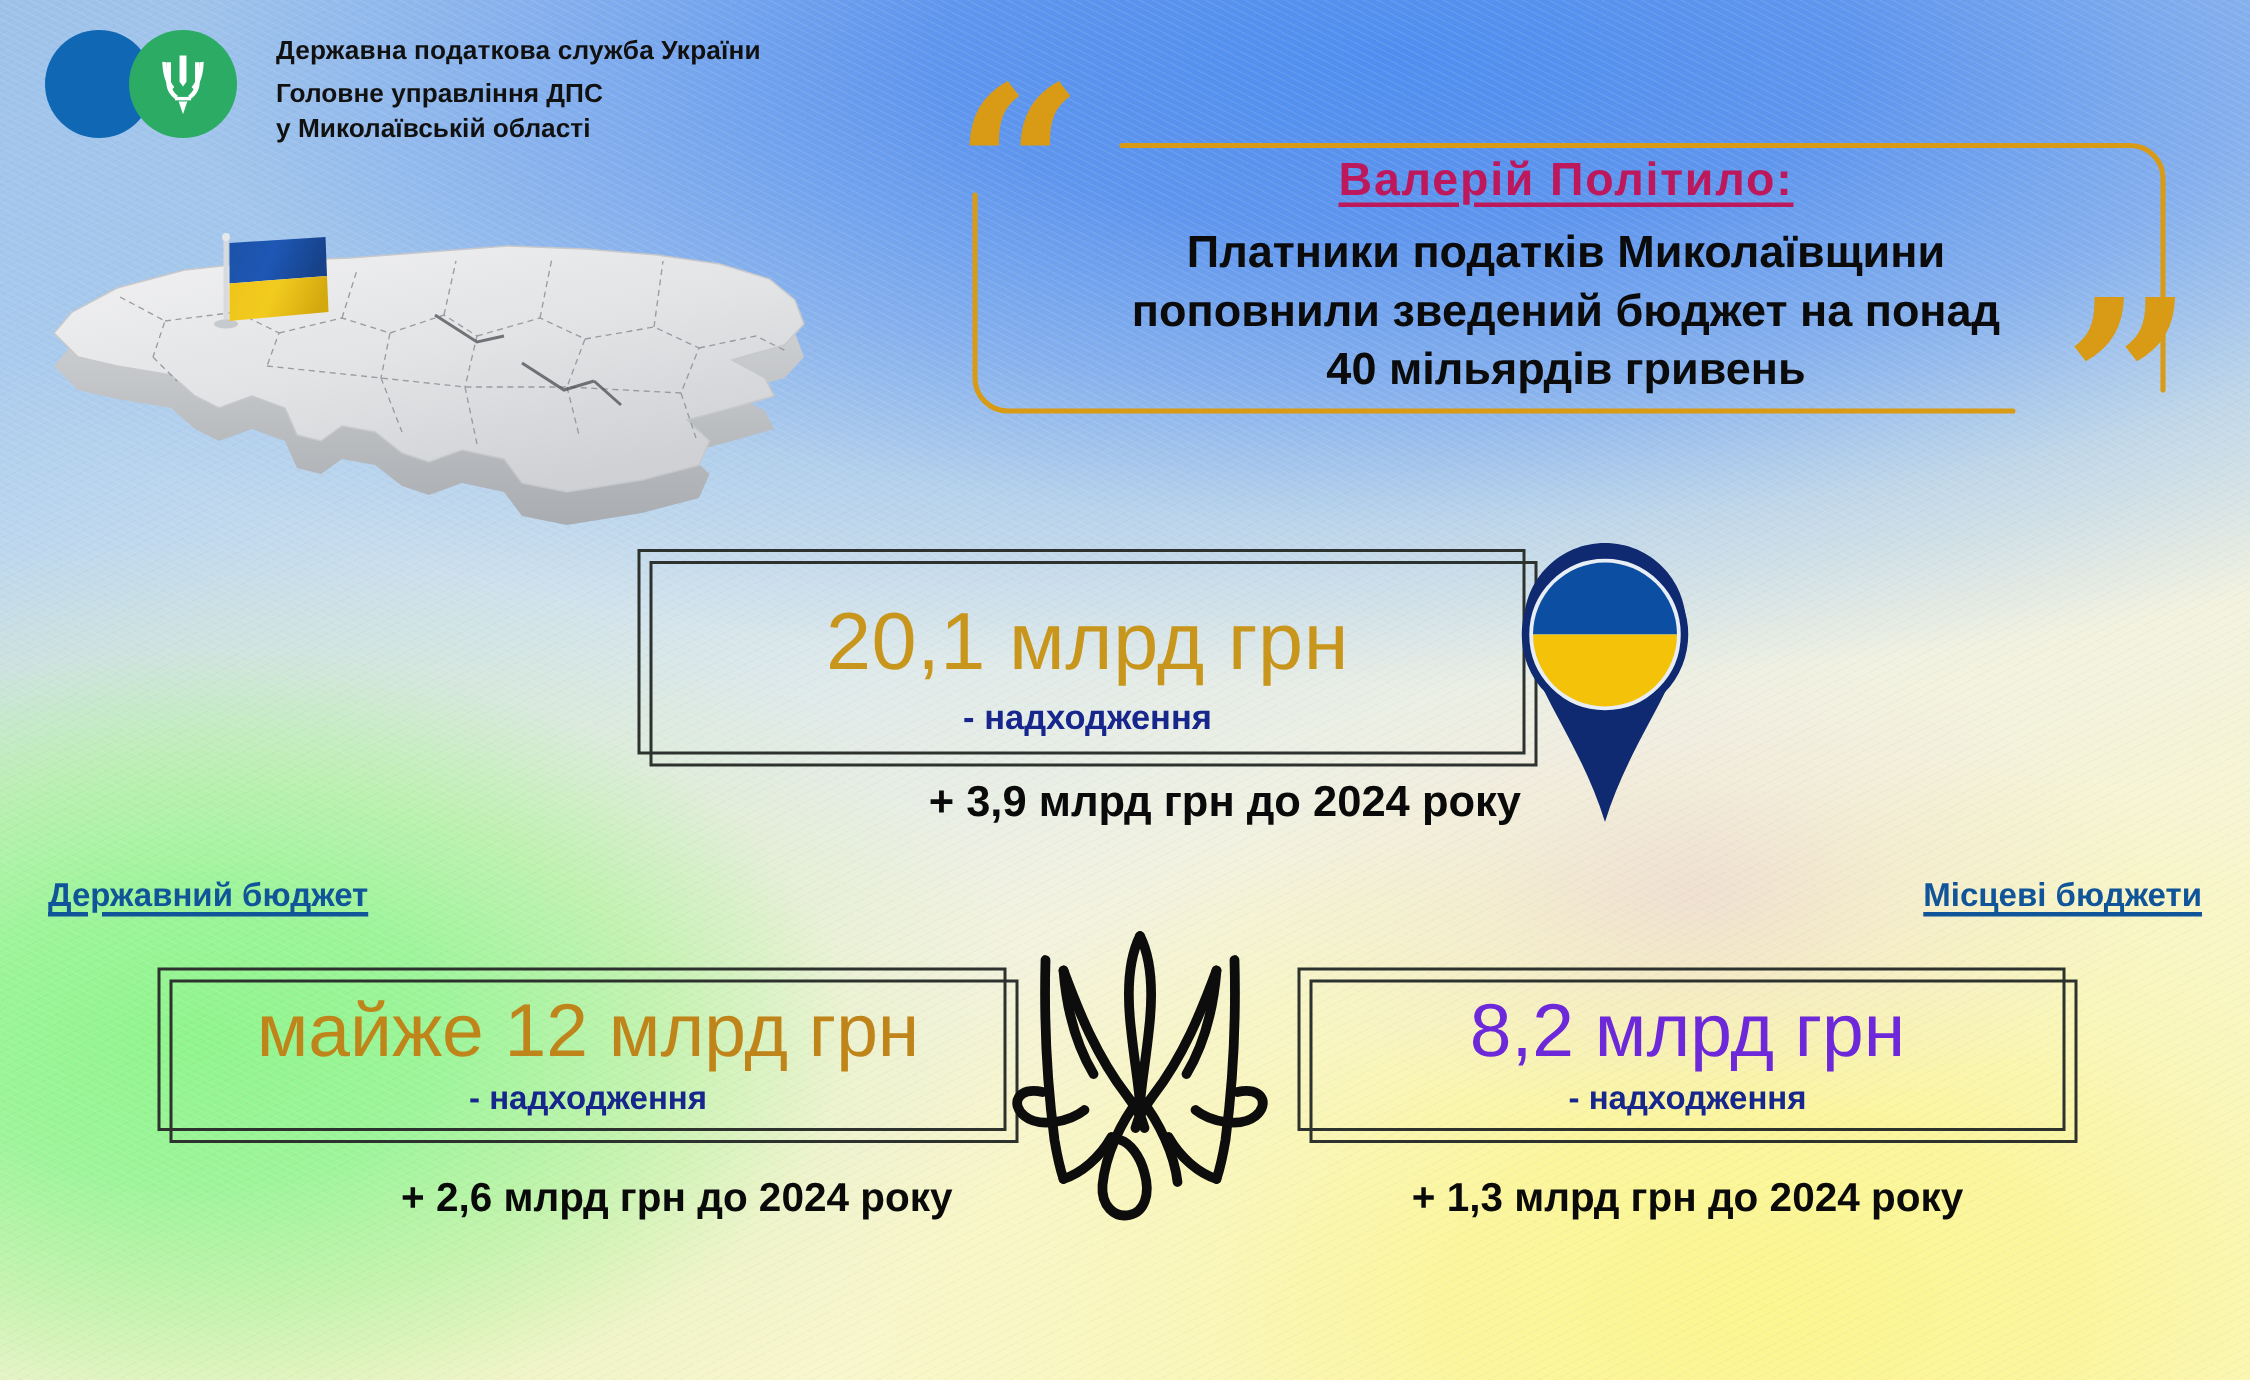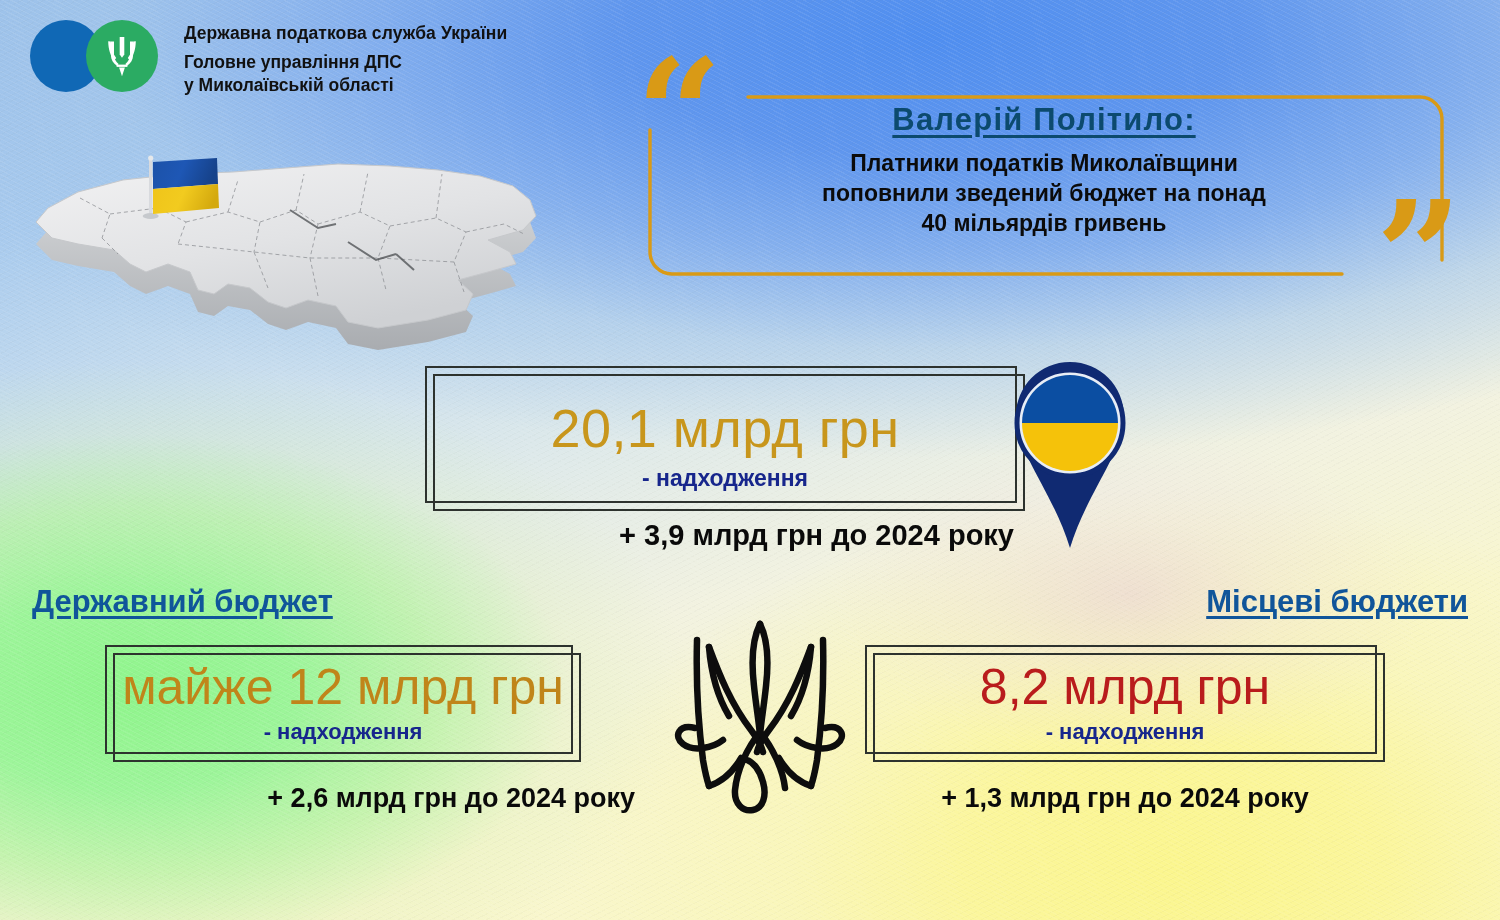--- a/index.html
+++ b/index.html
@@ -42,53 +42,53 @@
   .map-wrap svg{display:block;}
 
   
   .quote-box{position:absolute;left:636px;top:80px;width:820px;height:225px;}
   .qframe{position:absolute;inset:0;}
   .qmark{position:absolute;font-family:"DejaVu Serif",serif;color:#d99a16;
          font-size:150px;font-weight:bold;line-height:1;user-select:none;}
   .qmark.open{left:0px;top:-42px;}
   .qmark.close{right:-6px;top:100px;}
   .quote-inner{position:absolute;left:48px;right:52px;top:22px;text-align:center;}
-  .q-name{font-size:31px;font-weight:bold;color:#0c4a6e;letter-spacing:1.2px;
+  .q-name{font-size:31px;font-weight:bold;color:#be185d;letter-spacing:1.2px;
           text-decoration:underline;text-underline-offset:5px;text-decoration-thickness:2.5px;}
-  .q-body{margin-top:11px;font-size:23px;font-weight:bold;color:#0b0b0b;line-height:1.30;}
+  .q-body{margin-top:11px;font-size:30px;font-weight:bold;color:#0b0b0b;line-height:1.30;}
 
   
   .frame{position:absolute;}
   .frame .r1,.frame .r2{position:absolute;border:2.2px solid #2d322e;}
   .frame .r1{left:0;top:0;right:8px;bottom:8px;}
   .frame .r2{left:8px;top:8px;right:0;bottom:0;}
 
   .stat-main{position:absolute;left:425px;top:366px;width:600px;height:145px;}
   .stat-main .stat-body{position:absolute;inset:0;display:flex;flex-direction:column;
         align-items:center;justify-content:center;padding-top:15px;}
   .big-num{font-size:54px;color:#c8961c;line-height:1.05;letter-spacing:.4px;white-space:nowrap;}
   .sub-nad{font-size:23px;font-weight:bold;color:#17268c;margin-top:9px;white-space:nowrap;}
   .delta{position:absolute;font-size:29px;font-weight:bold;color:#0a0a0a;white-space:nowrap;}
   .delta.main{left:414px;top:519px;width:600px;text-align:right;}
 
   
   .pin{position:absolute;left:1007px;top:360px;width:126px;height:192px;}
 
   
-  .sec-title{position:absolute;font-size:31px;font-weight:bold;color:#10559a;
+  .sec-title{position:absolute;font-size:22px;font-weight:bold;color:#10559a;
       text-decoration:underline;text-underline-offset:4px;text-decoration-thickness:3px;white-space:nowrap;}
   .sec-title.left{left:32px;top:584px;}
   .sec-title.right{right:32px;top:584px;}
 
-  .stat-left{position:absolute;left:105px;top:645px;width:476px;height:117px;}
+  .stat-left{position:absolute;left:105px;top:645px;width:574px;height:117px;}
   .stat-right{position:absolute;left:865px;top:645px;width:520px;height:117px;}
   .stat-left .stat-body,.stat-right .stat-body{position:absolute;inset:0;
       display:flex;flex-direction:column;align-items:center;justify-content:center;}
   .num-left{font-size:50px;color:#c0851a;line-height:1.0;white-space:nowrap;}
-  .num-right{font-size:50px;color:#b91c1c;line-height:1.0;white-space:nowrap;}
+  .num-right{font-size:50px;color:#6d28d9;line-height:1.0;white-space:nowrap;}
   .sub-nad2{font-size:22px;font-weight:bold;color:#17268c;margin-top:7px;white-space:nowrap;}
   .delta.left{left:105px;top:783px;width:530px;text-align:right;font-size:27px;}
   .delta.right{left:865px;top:783px;width:520px;text-align:center;font-size:27px;}
 
   
   .tryzub{position:absolute;left:665px;top:612px;width:190px;height:205px;}
 </style>
 </head>
 <body>
 

